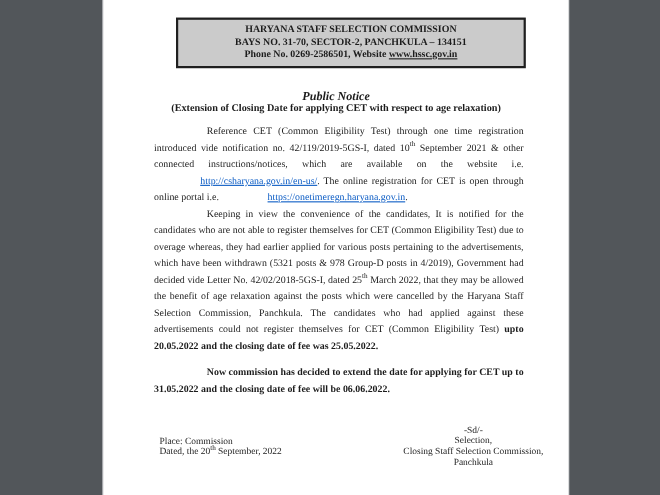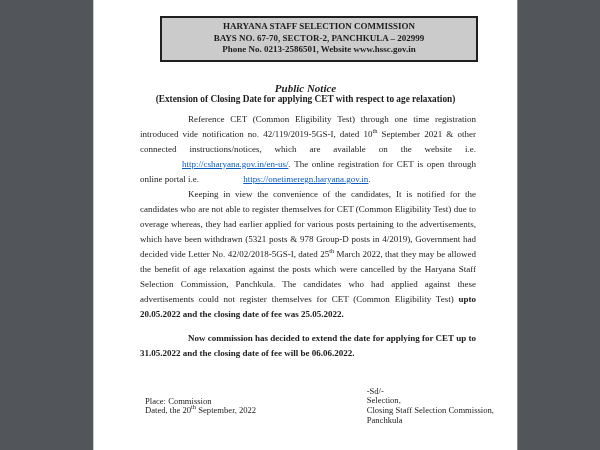--- a/index.html
+++ b/index.html
@@ -20,21 +20,21 @@
   .header-box{
     margin:16px 39px 0 66px;
     border:2px solid #1f1f1f;
     background:#cbcbcb;
     text-align:center;
     font-weight:bold;
     font-size:9px;
     line-height:11.5px;
     padding:3px 2px 4px 2px;
   }
-  .u{}
+  .u{text-decoration:underline;}
   .title{
     margin-top:20px;text-align:center;
     font-weight:bold;font-style:italic;
     font-size:11px;
   }
   .subtitle{
     text-align:center;
     font-weight:bold;font-size:9.3px;
   }
   .body-text{
@@ -48,34 +48,34 @@
   .part-normal{}
   .part-bold{font-weight:bold;}
   .part-link{color:#0a5bc4;text-decoration:underline;cursor:pointer;margin-left:42px;}
   .part-sup,.sup{font-size:6.5px;vertical-align:super;line-height:0;}
   .footer{
     display:flex;justify-content:space-between;
     margin-top:26px;padding:0 23px 0 51px;
     font-size:8.6px;line-height:9.8px;
   }
   .footer-left{margin-top:10px;text-align:left;}
-  .footer-right{}
+  .footer-right{text-align:center;}
 </style>
 </head>
 <body>
 
 <div class="stage">
   <div class="side-band left"></div>
 
   <div class="page">
 
     <div class="header-box">
       <div>HARYANA STAFF SELECTION COMMISSION</div>
-      <div>BAYS NO. 67-70, SECTOR-2, PANCHKULA – 202999</div>
-      <div><span>Phone No. 0213-2586501, Website </span><span class="u">www.hssc.gov.in</span></div>
+      <div>BAYS NO. 31-70, SECTOR-2, PANCHKULA – 134151</div>
+      <div><span>Phone No. 0269-2586501, Website </span><span class="u">www.hssc.gov.in</span></div>
     </div>
 
     <div class="title">Public Notice</div>
 
     <div class="subtitle">(Extension of Closing Date for applying CET with respect to age relaxation)</div>
 
     <div class="body-text">
       <p class="para"><span class="part-normal">Reference CET (Common Eligibility Test) through one time registration introduced vide notification no. 42/119/2019-5GS-I, dated 10</span><span class="part-sup">th</span><span class="part-normal"> September 2021 &amp; other connected instructions/notices, which are available on the website i.e. </span><span class="part-link">http://csharyana.gov.in/en-us/</span><span class="part-normal">. The online registration for CET is open through online portal i.e. </span><span class="part-link">https://onetimeregn.haryana.gov.in</span><span class="part-normal">.</span></p>
       <p class="para"><span class="part-normal">Keeping in view the convenience of the candidates, It is notified for the candidates who are not able to register themselves for CET (Common Eligibility Test) due to overage whereas, they had earlier applied for various posts pertaining to the advertisements, which have been withdrawn (5321 posts &amp; 978 Group-D posts in 4/2019), Government had decided vide Letter No. 42/02/2018-5GS-I, dated 25</span><span class="part-sup">th</span><span class="part-normal"> March 2022, that they may be allowed the benefit of age relaxation against the posts which were cancelled by the Haryana Staff Selection Commission, Panchkula. The candidates who had applied against these advertisements could not register themselves for CET (Common Eligibility Test) </span><span class="part-bold">upto 20.05.2022 and the closing date of fee was 25.05.2022.</span></p>
       <p class="para para-last"><span class="part-bold">Now commission has decided to extend the date for applying for CET up to 31.05.2022 and the closing date of fee will be 06.06.2022.</span></p>

